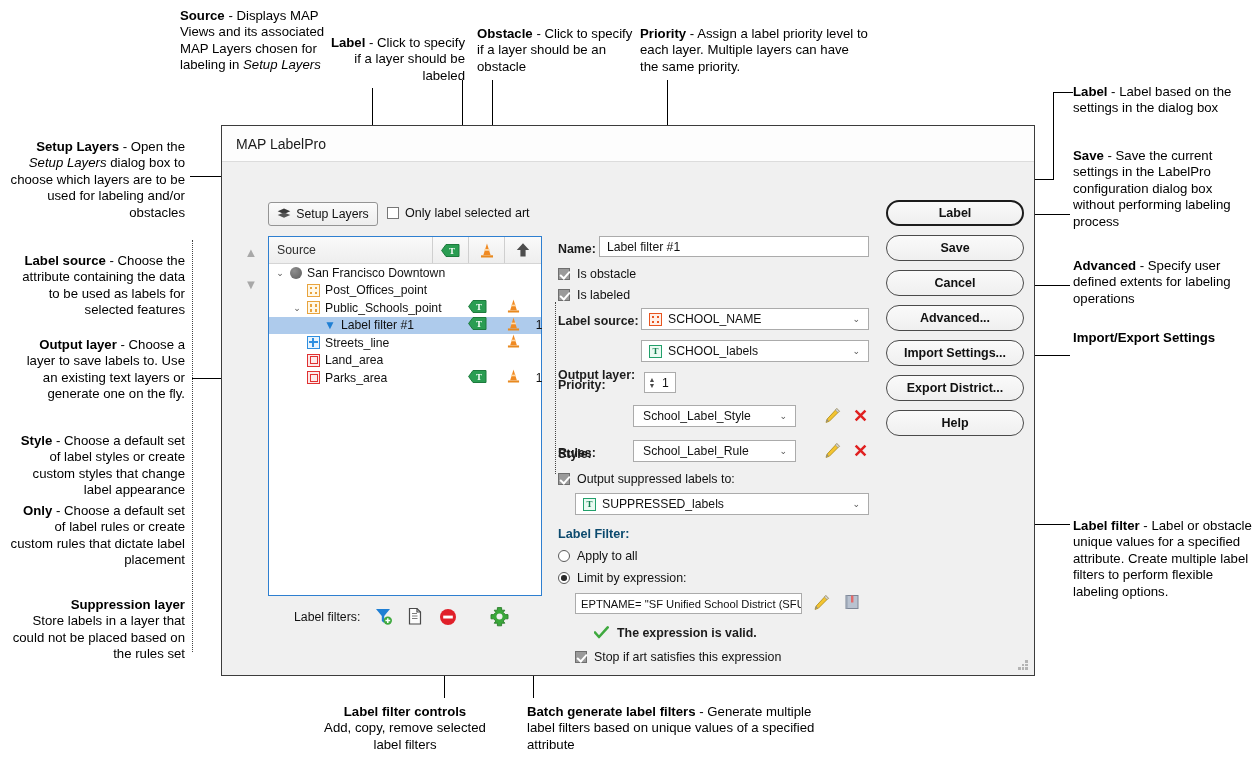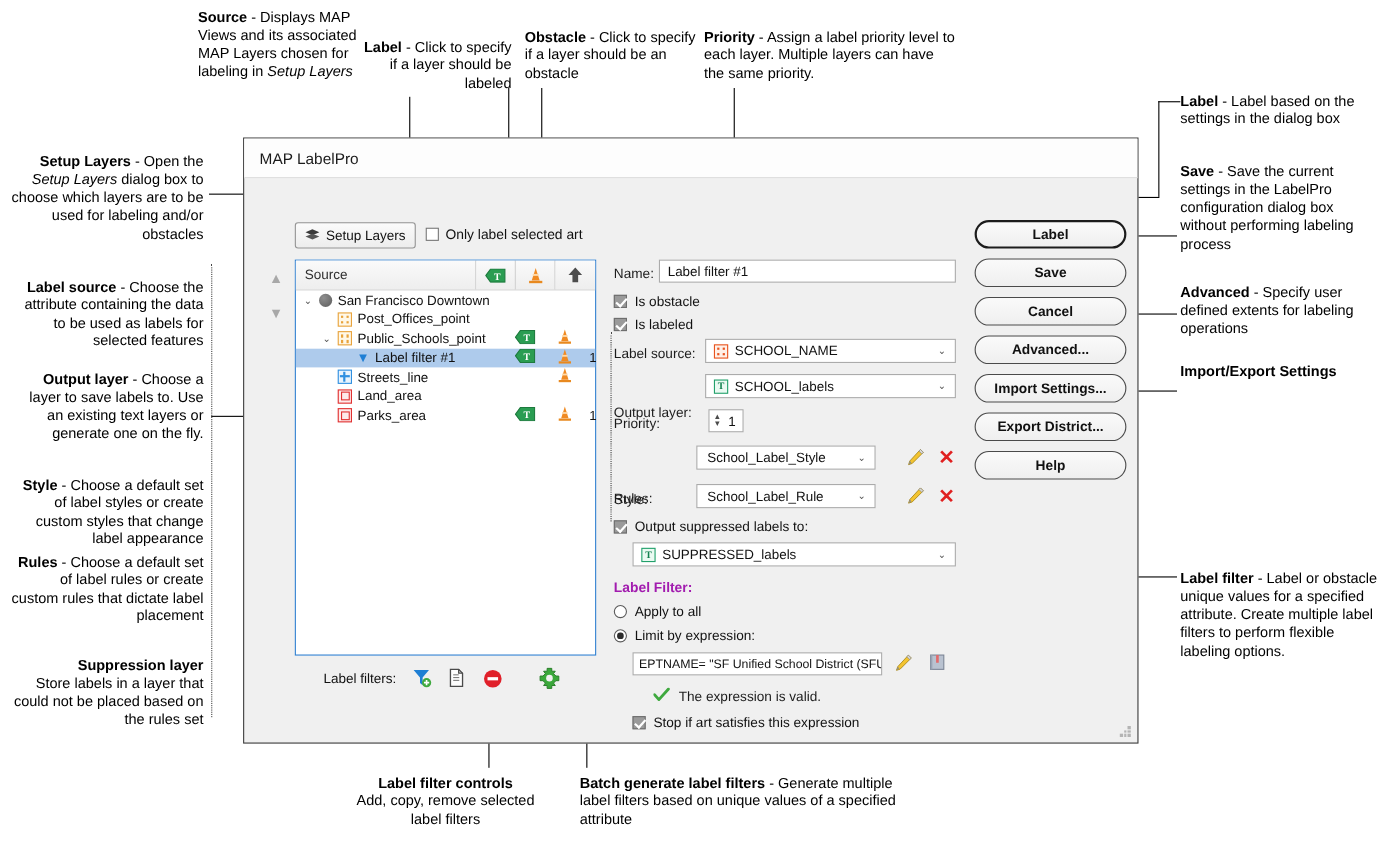--- a/index.html
+++ b/index.html
@@ -75,34 +75,34 @@
   .treerow.sel{background:#aecbec;}
   .tname{position:absolute;left:0;display:flex;align-items:center;gap:5px;white-space:nowrap;}
   .c-lab{position:absolute;left:195px;width:26px;text-align:center;}
   .c-obs{position:absolute;left:231px;width:26px;text-align:center;}
   .c-pri{position:absolute;left:255px;width:30px;text-align:center;font-size:12px;}
   .chev{font-size:9px;color:#555;width:10px;display:inline-block;text-align:center;}
 
   .updown{position:absolute;left:20px;width:18px;text-align:center;color:#a8a8a8;font-size:13px;}
 
   
-  .lbl{position:absolute;font-size:12.4px;color:#1c1c1c;}
+  .lbl{position:absolute;font-size:12.4px;color:#1c1c1c;font-weight:bold;}
   .fld{position:absolute;background:#fff;border:1px solid #ababab;box-sizing:border-box;font-size:12.2px;display:flex;align-items:center;padding-left:7px;color:#111;}
   .sel2{position:absolute;background:#fff;border:1px solid #ababab;box-sizing:border-box;font-size:12.2px;display:flex;align-items:center;padding-left:7px;color:#111;gap:6px;}
   .sel2 .car{position:absolute;right:8px;font-size:9px;color:#555;}
   .chk{position:absolute;display:flex;align-items:center;gap:7px;font-size:12.4px;}
 
   .spin{position:absolute;border:1px solid #ababab;background:#fff;box-sizing:border-box;display:flex;align-items:center;}
   .spin .ar{width:14px;display:flex;flex-direction:column;align-items:center;justify-content:center;font-size:7px;color:#4a4a4a;line-height:6px;}
   .spin .vv{font-size:12.2px;padding-left:3px;}
 
   .pencil{position:absolute;width:18px;height:18px;}
   .xmark{position:absolute;font-size:18px;color:#e02020;font-weight:bold;line-height:18px;}
 
-  .sectionTitle{position:absolute;font-size:12.6px;font-weight:bold;color:#a21caf;}
+  .sectionTitle{position:absolute;font-size:12.6px;font-weight:bold;color:#0c4a6e;}
 
   
   .gly{width:13px;height:13px;display:inline-block;box-sizing:border-box;position:relative;flex:0 0 auto;}
   .gly.point{border:1.4px solid #e8a33d;background:#fff8e8;}
   .gly.point:before{content:"";position:absolute;left:2px;top:2px;width:2.4px;height:2.4px;background:#e8a33d;box-shadow:5px 0 0 #e8a33d,0 5px 0 #e8a33d,5px 5px 0 #e8a33d;}
   .gly.line{border:1.4px solid #2f8fe0;background:#e9f4fd;}
   .gly.line:before{content:"";position:absolute;left:1px;top:4.2px;width:8.5px;height:1.6px;background:#2f8fe0;}
   .gly.line:after{content:"";position:absolute;left:4.2px;top:1px;width:1.6px;height:8.5px;background:#2f8fe0;}
   .gly.area{border:1.4px solid #e03131;background:#fdeaea;}
   .gly.area:before{content:"";position:absolute;left:1.5px;top:1.5px;right:1.5px;bottom:1.5px;border:1.2px solid #e03131;}
@@ -164,21 +164,21 @@
 <div class="anno r" style="left:10px;top:328px;width:175px;">
   <b>Output layer</b><span> - Choose a layer to save labels to. Use an existing text layers or generate one on the fly.</span>
 </div>
 
 <div class="anno r" style="left:10px;top:362px;width:175px;top:362px;"></div>
 <div class="anno r" style="left:10px;top:424px;width:175px;">
   <b>Style</b><span> - Choose a default set of label styles or create custom styles that change label appearance</span>
 </div>
 
 <div class="anno r" style="left:10px;top:494px;width:175px;">
-  <b>Rules</b><span> - Choose a default set of label rules or create custom rules that dictate label placement</span>
+  <b>Only</b><span> - Choose a default set of label rules or create custom rules that dictate label placement</span>
 </div>
 
 <div class="anno r" style="left:10px;top:588px;width:175px;">
   <b>Suppression layer</b><br><span>Store labels in a layer that could not be placed based on the rules set</span>
 </div>
 
 <div class="dotline" style="left:192px;top:240px;height:412px;"></div>
 <div class="lead h" style="left:192px;top:378px;width:340px;"></div>
 <div class="dot" style="left:550px;top:375px;"></div>
 

